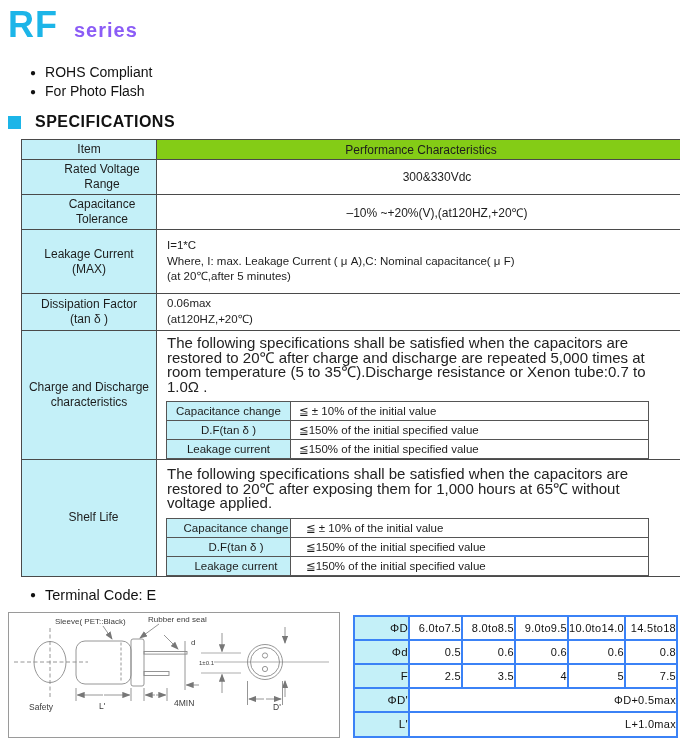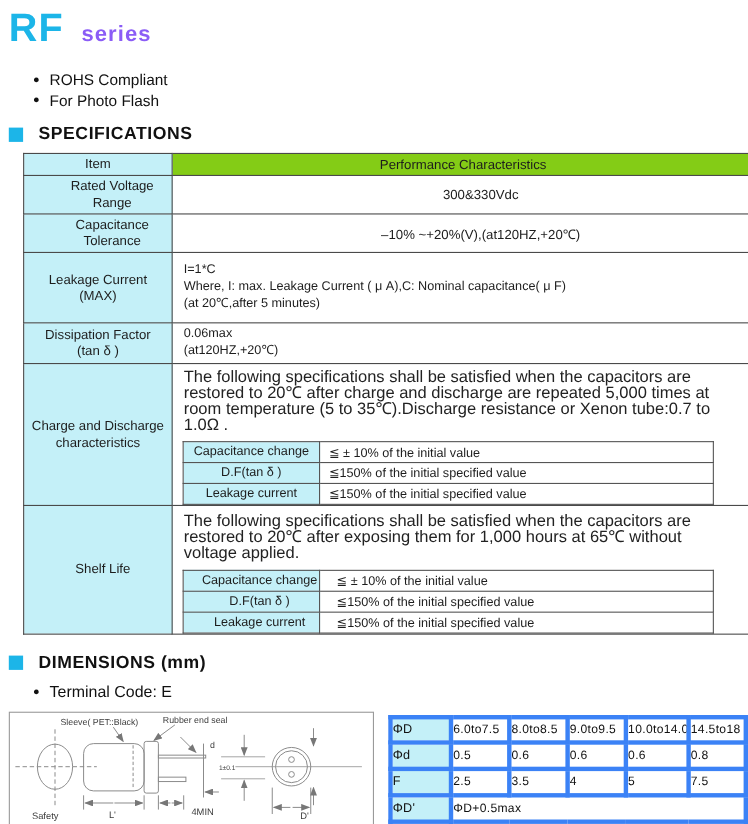--- a/index.html
+++ b/index.html
@@ -48,21 +48,21 @@
   table.sub { border-collapse:collapse; table-layout:fixed; width:483px; margin:7px 0 0 9px; }
   table.sub td { border:1px solid #555; height:19px; font-size:11.5px; }
   td.sub-l { width:124px; background:#c4f0f8; text-align:center; }
   td.sub-v { text-align:left; padding-left:8px; }
 
   
   .terminal { display:flex; align-items:center; margin:10px 0 0 30px; font-size:14.5px; color:#111; }
   .bottom { display:flex; margin:9px 0 0 8px; }
   .diagram-box { width:332px; height:126px; border:1px solid #9a9a9a; background:#fff; flex:0 0 auto; }
   table.dims { border-collapse:collapse; table-layout:fixed; width:323px; height:123px; margin:3px 0 0 13px; flex:0 0 auto; }
-  table.dims td { border:4px solid #3b82f6; text-align:left; font-size:11px; letter-spacing:0.3px; color:#111; white-space:nowrap; overflow:hidden; }
+  table.dims td { border:2px solid #3b82f6; text-align:right; font-size:11px; letter-spacing:0.3px; color:#111; white-space:nowrap; overflow:hidden; }
   table.dims td.dl { background:#c4f0f8; font-size:11.5px; }
 
   svg text { font-family:"Liberation Sans", sans-serif; fill:#3c3c3c; }
 </style>
 </head>
 <body>
 
 <div class="page">
 
   <div class="brand">
@@ -164,24 +164,20 @@
             <td class="sub-l">Leakage current</td>
             <td class="sub-v">≦150% of the initial specified value</td>
           </tr>
         </tbody>
             </table>
       </td>
     </tr>
   </tbody>
     </table>
 
-  <div class="section-head dim">
-    <span class="sq"></span>
-    <span class="section-title">DIMENSIONS (mm)</span>
-  </div>
 
   <div class="terminal">
     <span class="bullet">●</span>
     <span>Terminal Code: E</span>
   </div>
 
   <div class="bottom">
 
     <div class="diagram-box">
       <svg width="330" height="124" viewBox="0 0 330 124">

